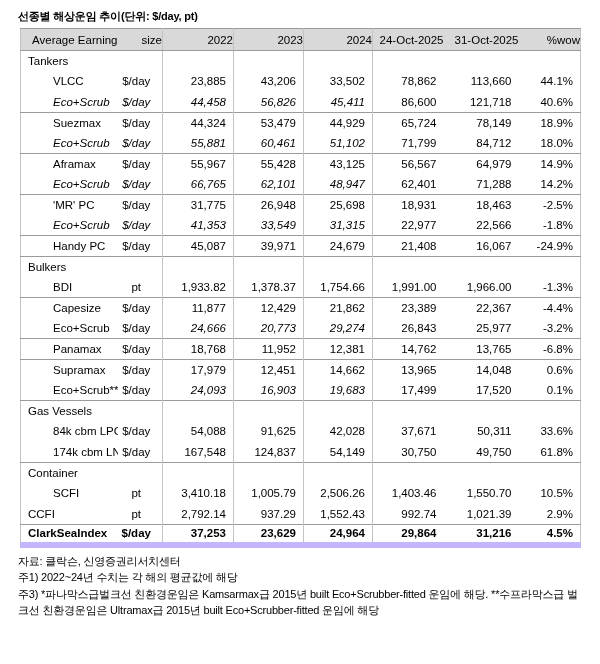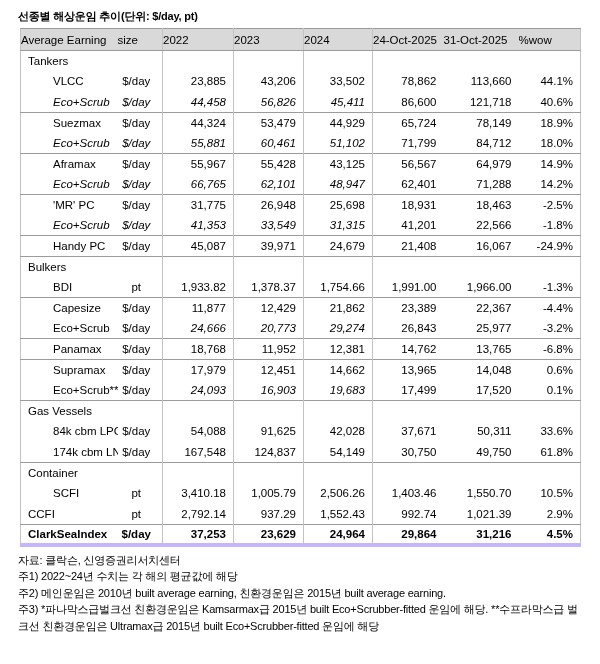--- a/index.html
+++ b/index.html
@@ -16,34 +16,34 @@
     border-collapse:collapse;table-layout:fixed;
     margin-left:20px;width:560px;
     font-size:11.5px;
   }
   th,td{
     padding:0 7px 0 0;margin:0;white-space:nowrap;overflow:hidden;
     font-weight:normal;
   }
   thead tr{height:22px;background:#d9d9d9;}
   thead th{
-    text-align:left;padding:0;
+    text-align:right;padding:0;
     border-top:1px solid #9b9b9b;border-bottom:1px solid #9b9b9b;
   }
   tbody tr{height:20.6px;}
   tbody tr.sep td{border-top:1px solid #9b9b9b;}
   tbody tr.bold td{font-weight:bold;}
   td.c-label{text-align:left;padding-left:7px;}
   td.c-label.indent{padding-left:32px;}
   td.c-size{text-align:center;}
   td.c-val{text-align:right;}
   .vline{border-right:1px solid #c3c3c3;}
   .ital{font-style:italic;}
   table{border-left:1px solid #c3c3c3;border-right:1px solid #c3c3c3;}
-  tbody{border-bottom:4px solid #c4b5fd;}
+  tbody{border-bottom:6px solid #c4b5fd;}
   .footnotes{
     margin:5px 8px 0 18px;width:566px;
     font-size:11px;line-height:16.5px;letter-spacing:-0.2px;
   }
   .footnotes div{margin:0;}
 </style>
 </head>
 <body>
 
 <div class="title">선종별 해상운임 추이(단위:  $/day, pt)</div>
@@ -151,21 +151,21 @@
         <td class="c-val">18,931</td>
         <td class="c-val">18,463</td>
         <td class="c-val">-2.5%</td>
       </tr>
       <tr>
         <td class="c-label indent ital">Eco+Scrub</td>
         <td class="c-size vline ital">$/day</td>
         <td class="c-val vline ital">41,353</td>
         <td class="c-val vline ital">33,549</td>
         <td class="c-val vline ital">31,315</td>
-        <td class="c-val">41,201</td>
+        <td class="c-val">22,977</td>
         <td class="c-val">22,566</td>
         <td class="c-val">-1.8%</td>
       </tr>
       <tr class="sep">
         <td class="c-label indent">Handy PC</td>
         <td class="c-size vline">$/day</td>
         <td class="c-val vline">45,087</td>
         <td class="c-val vline">39,971</td>
         <td class="c-val vline">24,679</td>
         <td class="c-val">21,408</td>
@@ -311,15 +311,14 @@
         <td class="c-val">29,864</td>
         <td class="c-val">31,216</td>
         <td class="c-val">4.5%</td>
       </tr>
     </tbody>
 </table>
 
 <div class="footnotes">
   <div>자료: 클락슨, 신영증권리서치센터</div>
   <div>주1) 2022~24년 수치는 각 해의 평균값에 해당</div>
-  <div>주2) 메인운임은 2010년 built average earning, 친환경운임은 2015년 built average earning.</div>
   <div>주3) *파나막스급벌크선 친환경운임은 Kamsarmax급 2015년 built Eco+Scrubber-fitted 운임에 해당. **수프라막스급 벌크선 친환경운임은 Ultramax급 2015년 built Eco+Scrubber-fitted 운임에 해당</div>
 </div>
 
 </body></html>

